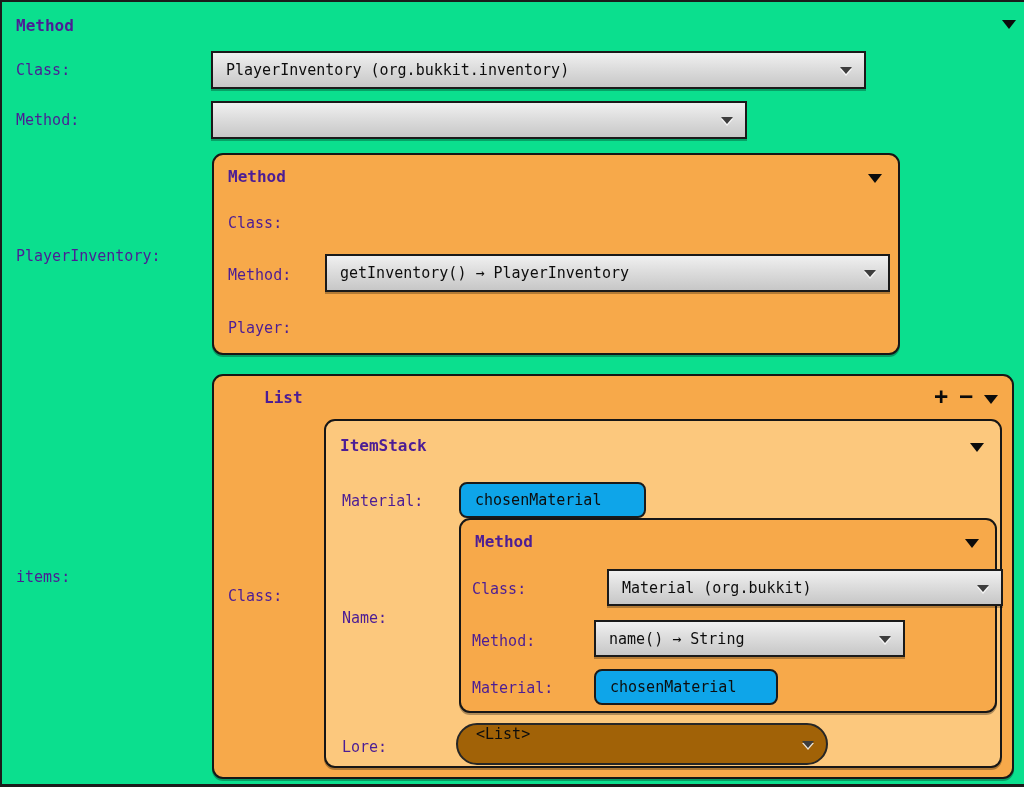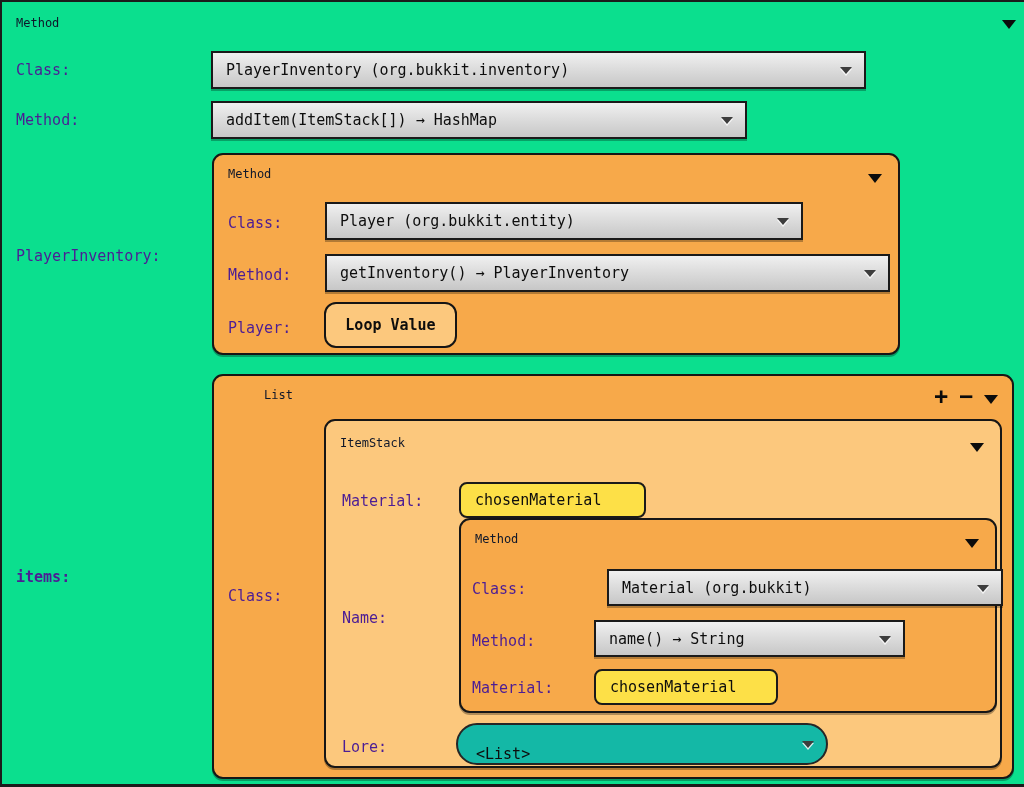--- a/index.html
+++ b/index.html
@@ -9,21 +9,21 @@
     box-sizing:border-box;
     background:#0bdf8e;
     border-left:2px solid #1b1b1b;
     border-top:2px solid #1b1b1b;
     border-bottom:3px solid #1b1b1b;
     font-family:"DejaVu Sans Mono","Liberation Mono",monospace;
     color:#0d0d0d;
     overflow:hidden;
   }
   .label{position:absolute;font-size:15px;white-space:pre;color:#4c1d95;}
-  .title{position:absolute;font-size:12px;font-weight:normal;color:#0f172a;white-space:pre;}
+  .title{position:absolute;font-size:16px;font-weight:bold;color:#4c1d95;white-space:pre;}
 
   
   .dd{
     position:absolute;box-sizing:border-box;height:38px;
     background:linear-gradient(180deg,#f0f0f0 0%,#ddd 45%,#c7c7c7 100%);
     border:2px solid #1a1a1a;
     box-shadow:0 2px 0 rgba(0,0,0,0.28);
     display:flex;align-items:center;
     padding:0 36px 0 13px;font-size:15px;white-space:pre;cursor:default;text-align:right;
   }
@@ -39,48 +39,48 @@
          box-shadow:0 2px 0 rgba(0,0,0,0.30);}
   .panel-dark{background:#f7a94a;}
   .panel-light{background:#fcc87d;}
 
   .tri{position:absolute;width:0;height:0;
        border-left:7px solid transparent;border-right:7px solid transparent;
        border-top:9px solid #0c0c0c;}
 
   .chip{
     position:absolute;box-sizing:border-box;height:36px;
-    background:#fde047;border:2px solid #1a1a1a;border-radius:8px;
+    background:#0ea5e9;border:2px solid #1a1a1a;border-radius:8px;
     display:flex;align-items:center;padding:0 14px;font-size:15px;white-space:pre;
   }
   .btn{
     position:absolute;box-sizing:border-box;
     background:#fcc87d;border:2px solid #141414;border-radius:12px;
     display:flex;align-items:center;justify-content:center;
     font-size:15px;font-weight:bold;white-space:pre;cursor:default;
   }
   .pill{
     position:absolute;box-sizing:border-box;
-    background:#14b8a6;border:2px solid #262626;border-radius:21px;
-    display:flex;align-items:flex-end;padding:0 38px 0 18px;
+    background:#a16207;border:2px solid #262626;border-radius:21px;
+    display:flex;align-items:flex-start;padding:0 38px 0 18px;
     font-size:15px;white-space:pre;cursor:default;
   }
   .hdr-icons{position:absolute;display:flex;align-items:center;gap:11px;}
   .glyph-btn{font-size:23px;font-weight:bold;line-height:20px;color:#0b0b0b;cursor:default;}
   .hdr-icons .tri{position:static;margin-top:6px;}
 
   
   #root-title{left:14px;top:14px;}
   #root-caret{left:1000px;top:18px;}
   #root-class-label{left:14px;top:59px;}
   #root-class-dd{left:209px;top:49px;width:655px;}
   #root-method-label{left:14px;top:109px;}
   #root-method-dd{left:209px;top:99px;width:536px;}
   #pi-label{left:14px;top:245px;text-align:center;}
-  #items-label{left:14px;top:566px;font-weight:bold;}
+  #items-label{left:14px;top:566px;}
 
   
   #pi-panel{left:210px;top:151px;width:688px;height:202px;}
   #pi-title{left:14px;top:12px;}
   #pi-caret{right:16px;top:19px;}
   #pi-class-label{left:14px;top:59px;}
   #pi-class-dd{left:111px;top:47px;width:478px;}
   #pi-method-label{left:14px;top:111px;}
   #pi-method-dd{left:111px;top:99px;width:565px;}
   #pi-player-label{left:14px;top:164px;}
@@ -120,44 +120,38 @@
 <div class="tri" id="root-caret"></div>
 
 <div class="label" id="root-class-label">Class:</div>
 <div class="dd" id="root-class-dd">
   <span>PlayerInventory (org.bukkit.inventory)</span>
   <span class="dd-caret"></span>
 </div>
 
 <div class="label" id="root-method-label">Method:</div>
 <div class="dd" id="root-method-dd">
-  <span>addItem(ItemStack[]) → HashMap</span>
   <span class="dd-caret"></span>
 </div>
 
 <div class="label" id="pi-label">PlayerInventory:</div>
 
 <div class="panel panel-dark" id="pi-panel">
   <div class="title" id="pi-title">Method</div>
   <div class="tri" id="pi-caret"></div>
 
   <div class="label" id="pi-class-label">Class:</div>
-  <div class="dd" id="pi-class-dd">
-    <span>Player (org.bukkit.entity)</span>
-    <span class="dd-caret"></span>
-  </div>
 
   <div class="label" id="pi-method-label">Method:</div>
   <div class="dd" id="pi-method-dd">
     <span>getInventory() → PlayerInventory</span>
     <span class="dd-caret"></span>
   </div>
 
   <div class="label" id="pi-player-label">Player:</div>
-  <div class="btn" id="pi-loop-btn">Loop Value</div>
 </div>
 
 <div class="label" id="items-label">items:</div>
 
 <div class="panel panel-dark" id="list-panel">
   <div class="title" id="list-title">List</div>
   <div class="hdr-icons" id="list-icons">
     <span class="glyph-btn">+</span>
     <span class="glyph-btn">−</span>
     <span class="tri"></span>

